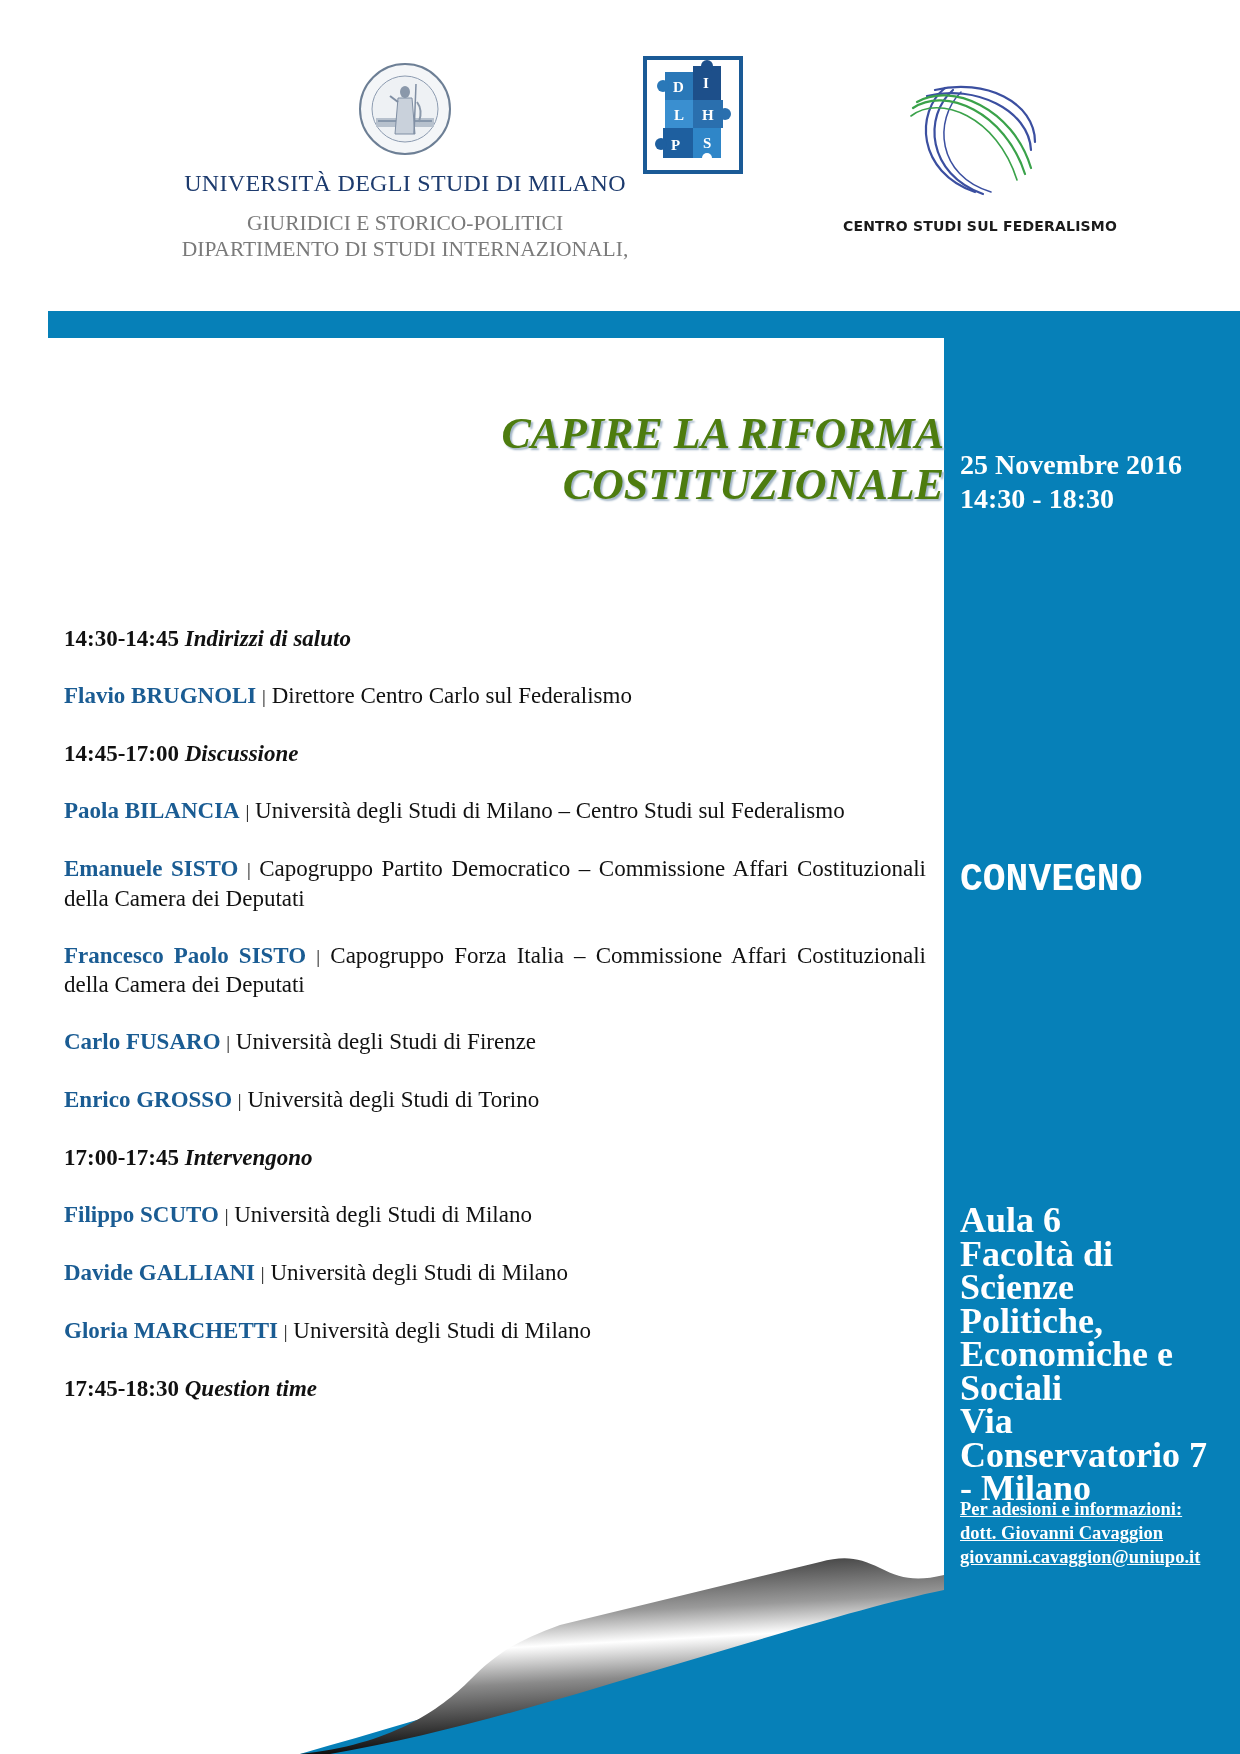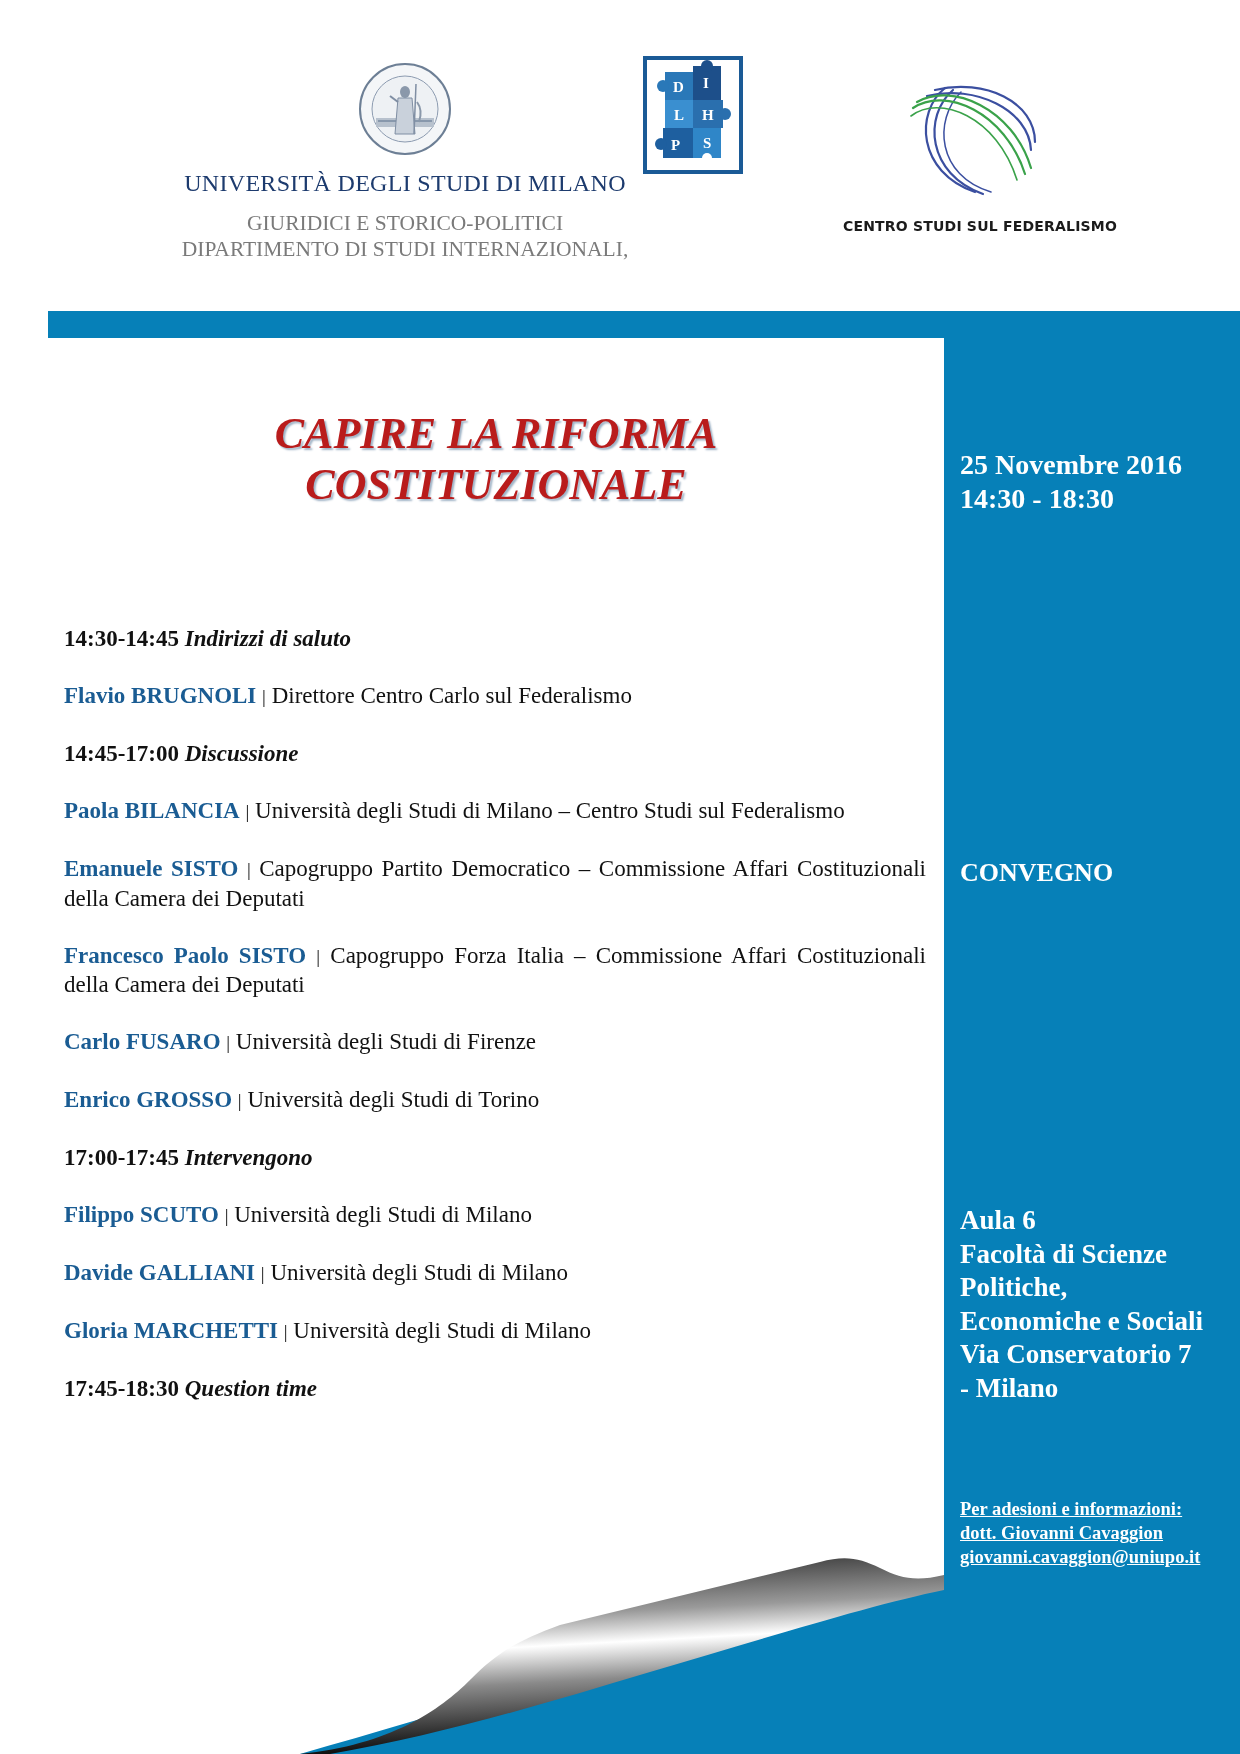--- a/index.html
+++ b/index.html
@@ -27,31 +27,31 @@
     font-family: "DejaVu Sans", "Liberation Sans", sans-serif;
     font-weight: bold; font-size: 14px; color: #1b1b1b; letter-spacing: 0.2px;
   }
 
   
   .topbar { left: 48px; top: 311px; width: 1192px; height: 27px; background: #0680b8; }
   .sidebar { left: 944px; top: 311px; width: 296px; height: 1443px; background: #0680b8; }
 
   
   .title {
-    left: 48px; top: 408px; width: 896px; text-align: center;
+    left: 48px; top: 408px; width: 896px; text-align: right;
     font-size: 44px; font-weight: bold; font-style: italic;
-    color: #b91c1c; line-height: 51px;
+    color: #4d7c0f; line-height: 51px;
     text-shadow: 2px 2px 2px #9fb3c6;
   }
 
   
   .side-text { color: #ffffff; font-weight: bold; left: 960px; width: 275px; }
   .side-date { top: 448px; font-size: 28px; line-height: 34px; }
-  .side-kind { top: 858px; font-size: 26px; }
-  .side-venue { top: 1204px; font-size: 27px; line-height: 33.5px; }
+  .side-kind { top: 858px; font-size: 38px; font-family: Liberation Mono, monospace; }
+  .side-venue { top: 1204px; font-size: 36px; line-height: 33.5px; }
   .side-contact { top: 1497px; font-size: 18.5px; line-height: 24px; text-decoration: underline; }
 
   
   .program { left: 64px; top: 625px; width: 862px; }
   .prog-line {
     font-size: 23px; line-height: 28.5px; color: #111111;
     margin-bottom: 28.5px; text-align: justify;
   }
   .prog-line .time { font-weight: bold; }
   .prog-line .label { font-weight: bold; font-style: italic; margin-top: 39px; }

